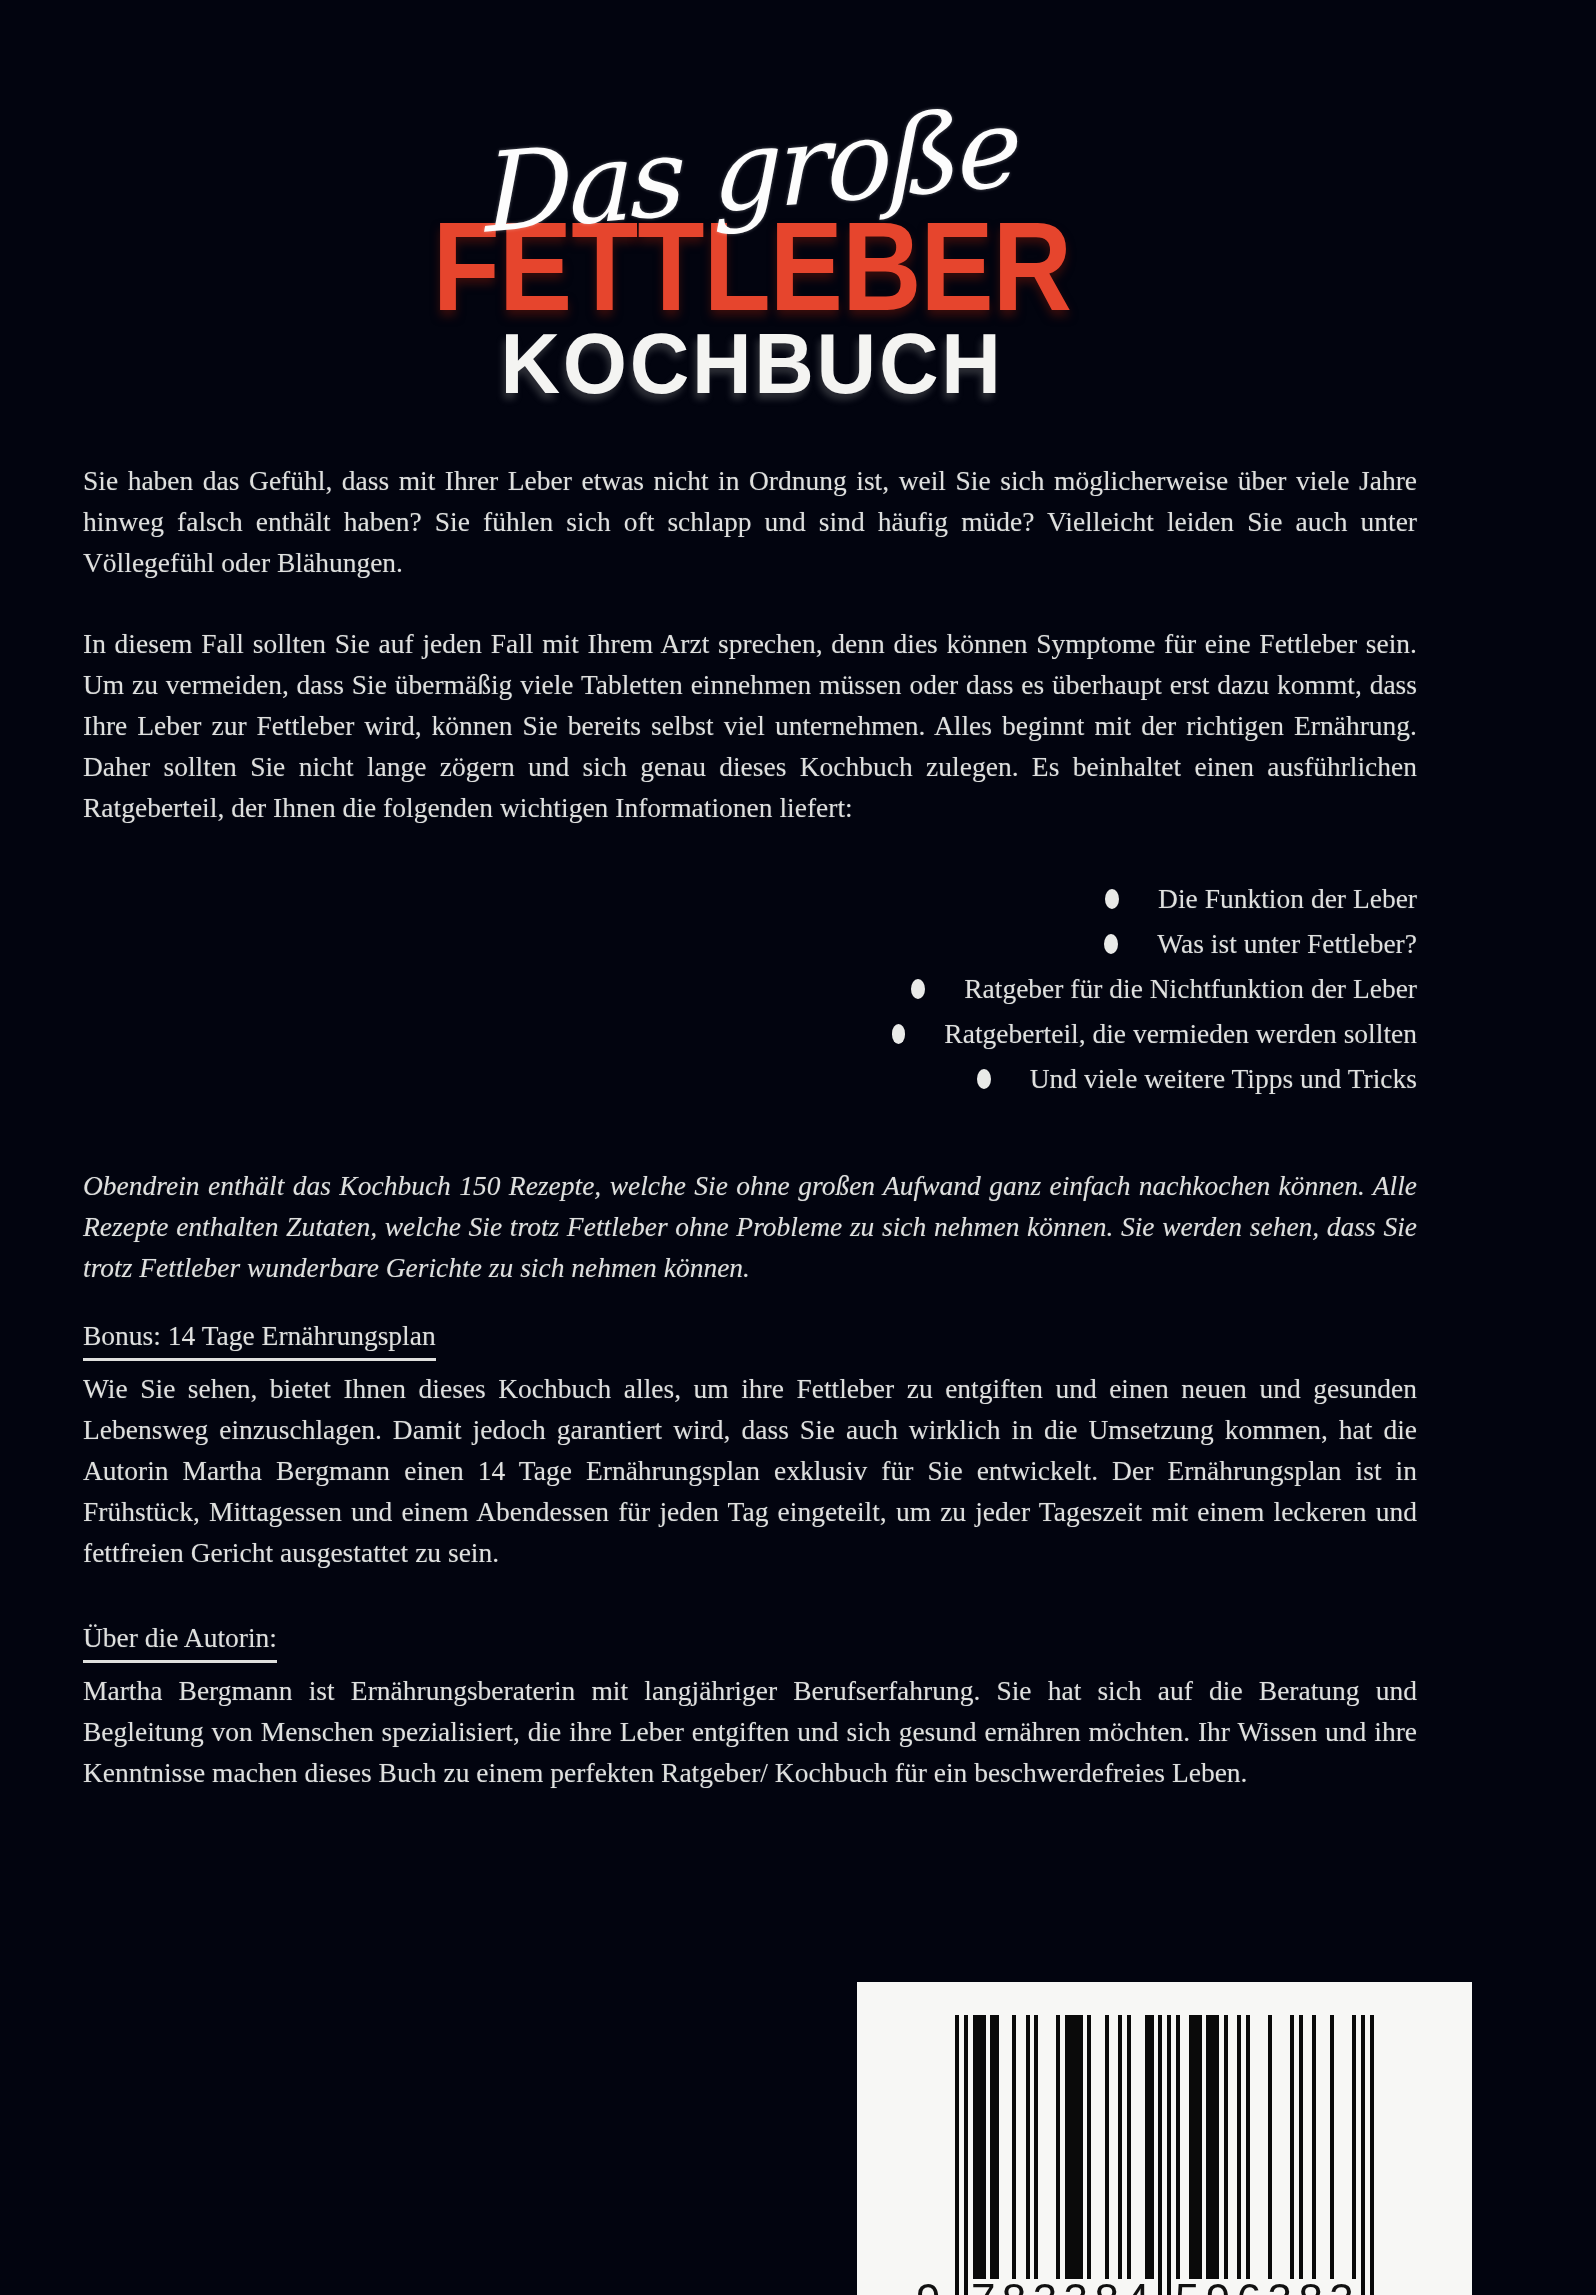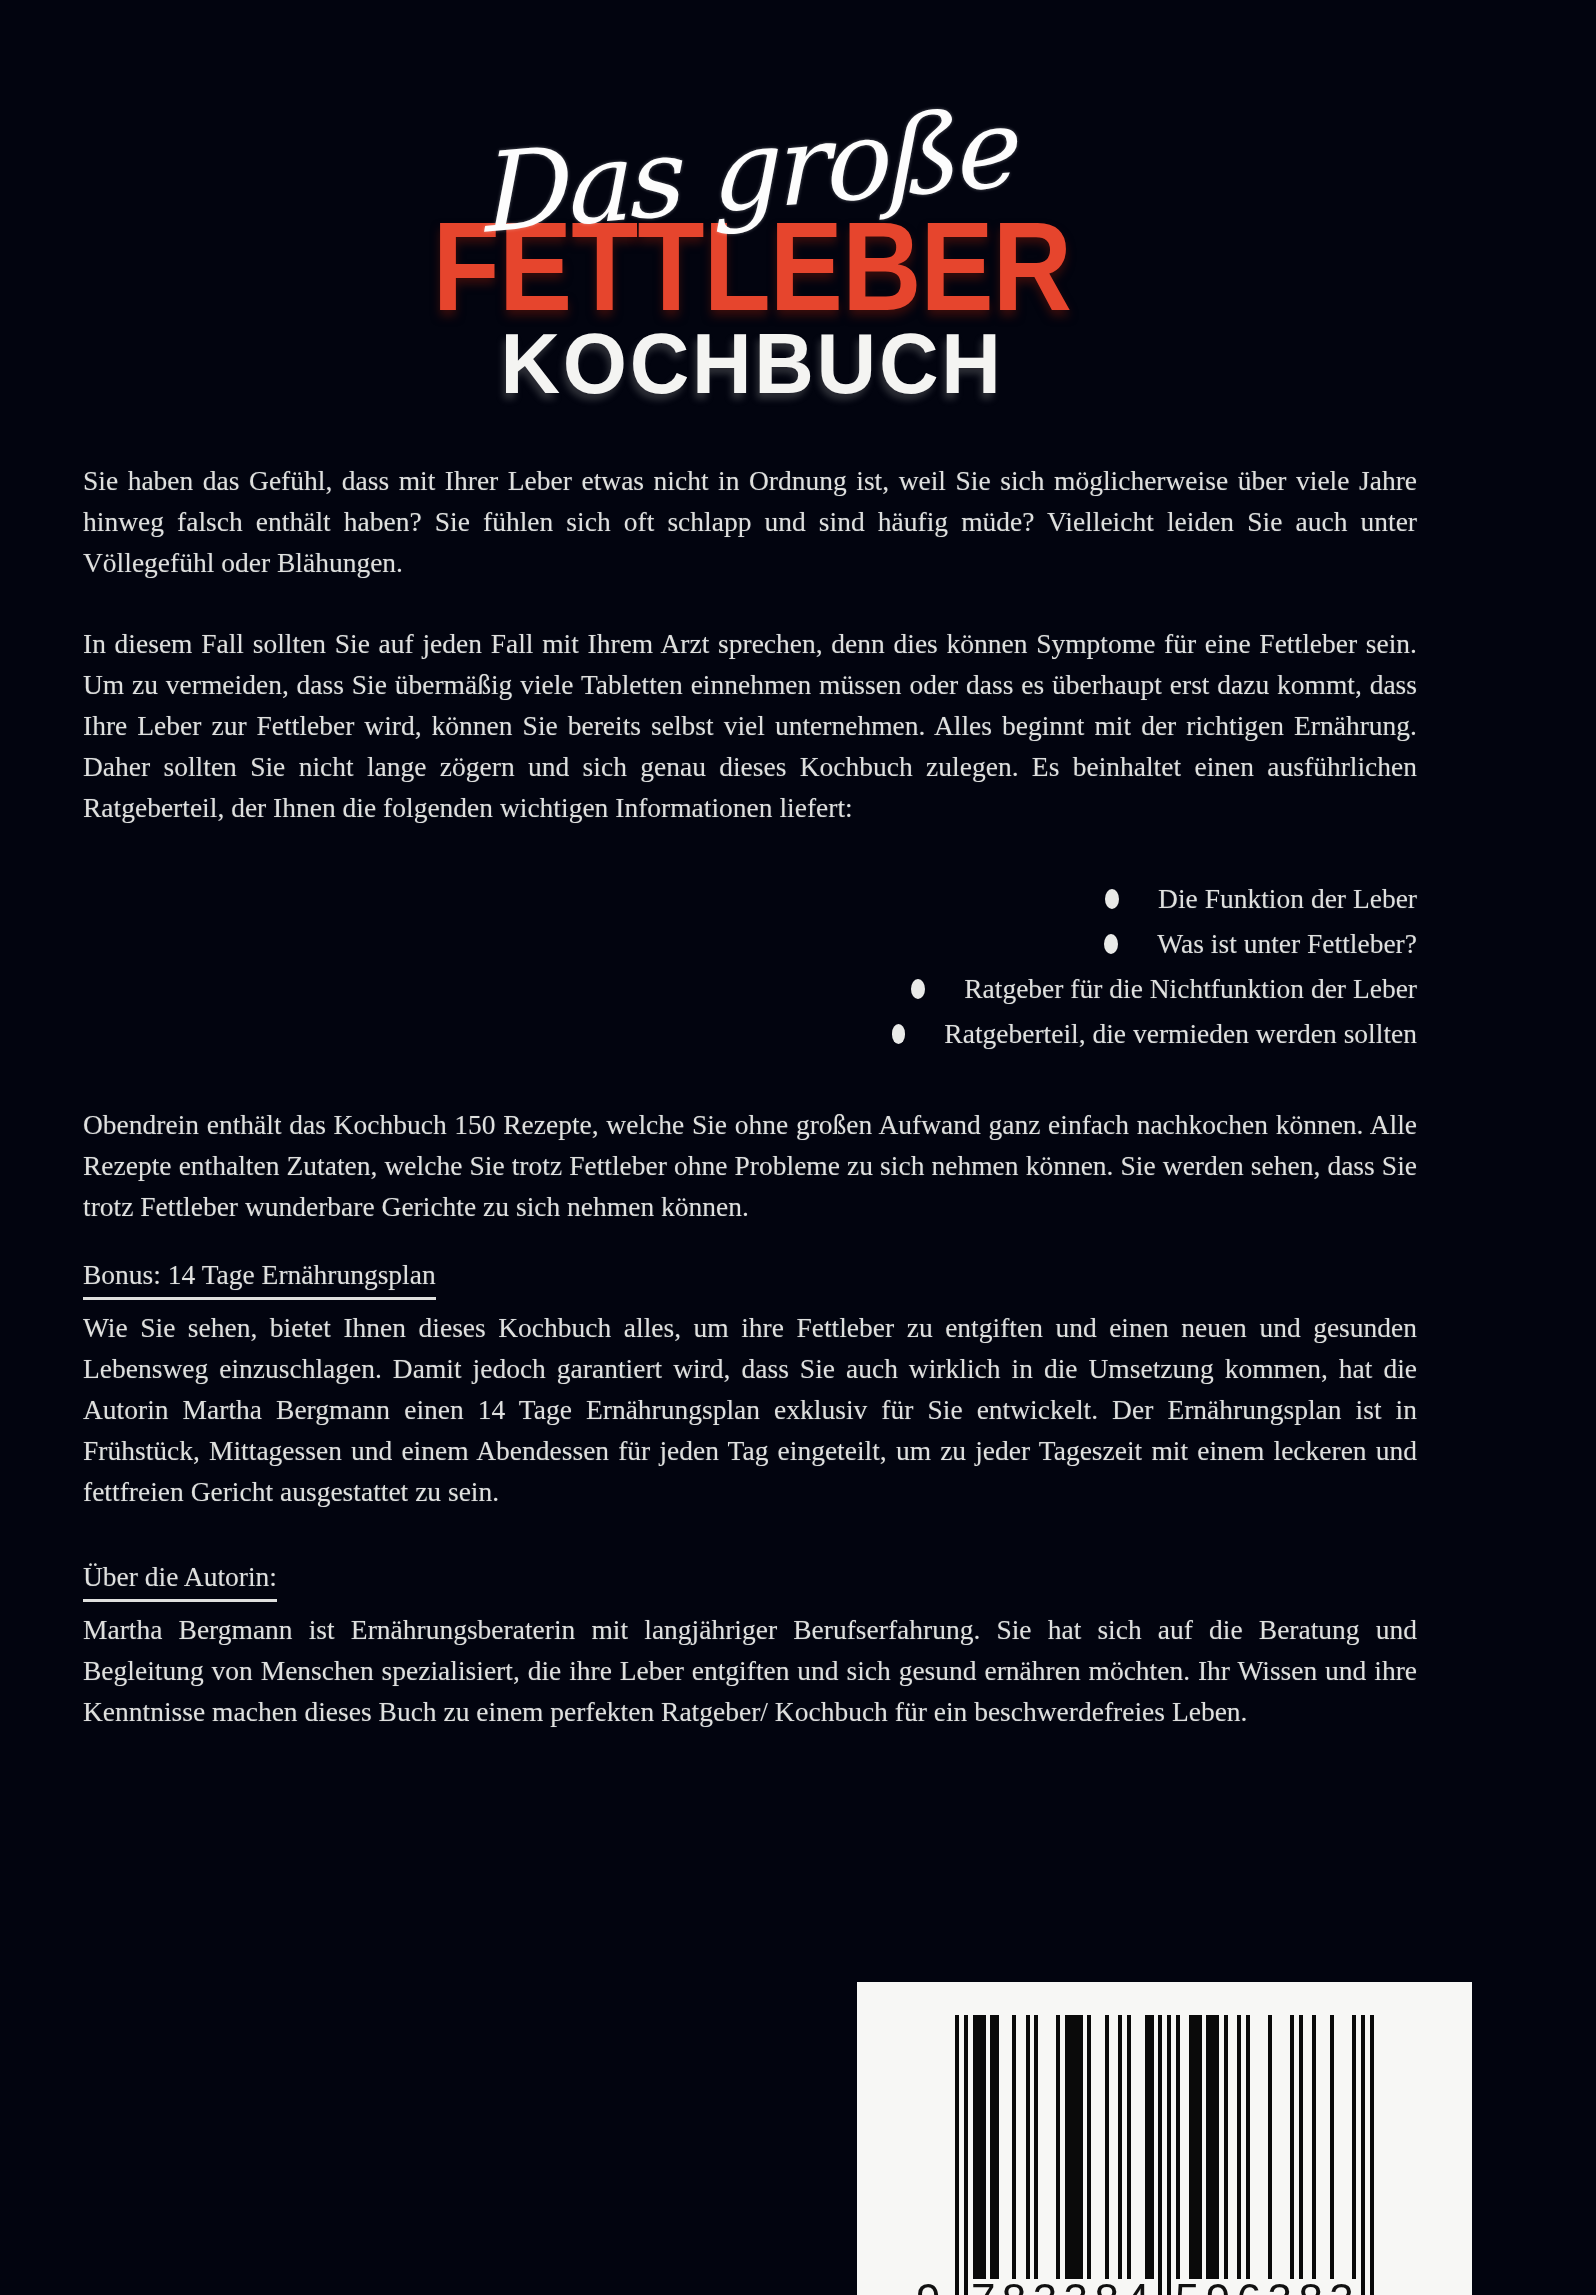--- a/index.html
+++ b/index.html
@@ -57,21 +57,21 @@
   
   .text {
     margin: 54px 179px 0 83px;
     font-size: 27.5px;
     line-height: 41px;
     text-align: justify;
     text-shadow: 0 0 1.4px rgba(220,225,235,.28);
   }
   .para { margin: 0; }
   .para-gap        { margin-top: 40px; }
-  .para-gap-large  { margin-top: 48px; }
+  .para-gap-large  { margin-top: 64px; font-style: italic; }
   .bullets { margin: 48px 0 0 55px; }
   .bullet-item { display: flex; align-items: center; line-height: 45px; text-align: left; justify-content: flex-end; }
   .dot {
     flex: 0 0 auto;
     width: 13.8px; height: 20px;
     border-radius: 50%;
     background: #e9eae8;
     margin-right: 39px;
   }
   .section-heading {
@@ -147,20 +147,24 @@
           <span class="dot"></span>
           <span>Ratgeber für die Nichtfunktion der Leber</span>
         </div>
 
 
         <div class="bullet-item">
           <span class="dot"></span>
           <span>Ratgeberteil, die vermieden werden sollten</span>
         </div>
 
+        <div class="bullet-item">
+          <span class="dot"></span>
+          <span>Und viele weitere Tipps und Tricks</span>
+        </div>
       </div>
 
     <p class="para para-gap-large">Obendrein enthält das Kochbuch 150 Rezepte, welche Sie ohne großen Aufwand ganz einfach nachkochen können. Alle Rezepte enthalten Zutaten, welche Sie trotz Fettleber ohne Probleme zu sich nehmen können. Sie werden sehen, dass Sie trotz Fettleber wunderbare Gerichte zu sich nehmen können.</p>
 
     <section>
       <h2 class="section-heading"><span class="underlined">Bonus: 14 Tage Ernährungsplan</span></h2>
       <p class="para section-body">Wie Sie sehen, bietet Ihnen dieses Kochbuch alles, um ihre Fettleber zu entgiften und einen neuen und gesunden Lebensweg einzuschlagen. Damit jedoch garantiert wird, dass Sie auch wirklich in die Umsetzung kommen, hat die Autorin Martha Bergmann einen 14 Tage Ernährungsplan exklusiv für Sie entwickelt. Der Ernährungsplan ist in Frühstück, Mittagessen und einem Abendessen für jeden Tag eingeteilt, um zu jeder Tageszeit mit einem leckeren und fettfreien Gericht ausgestattet zu sein.</p>
     </section>
 
     <section>

